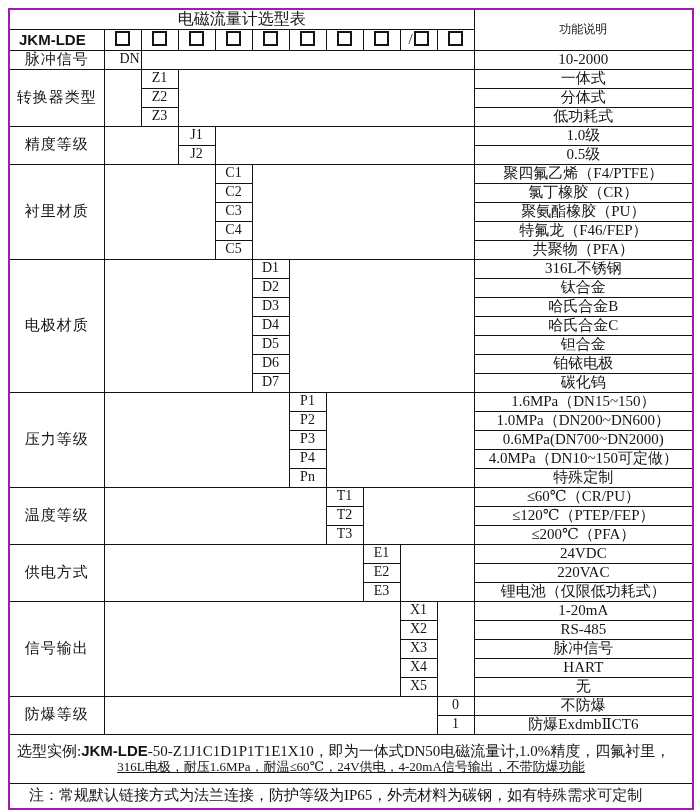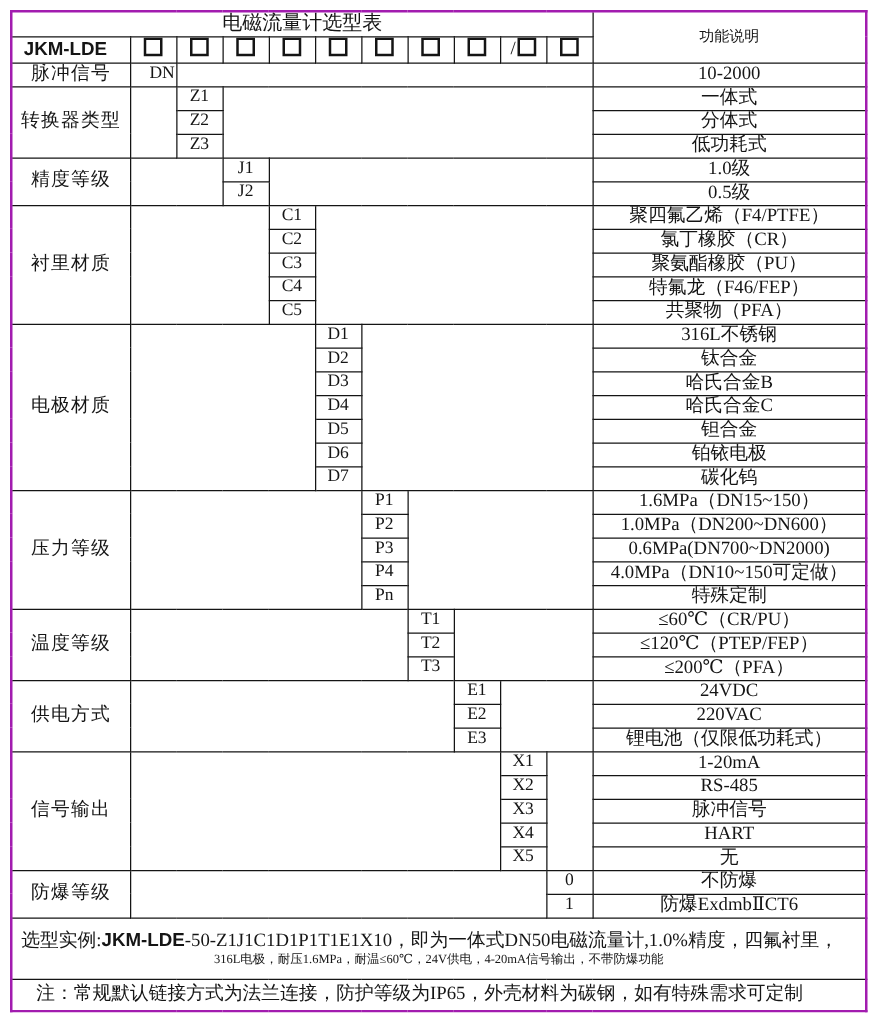--- a/index.html
+++ b/index.html
@@ -19,21 +19,21 @@
            text-align:left;padding-left:9px;font-size:15px;}
   td.lab{font-size:15px;letter-spacing:1px;}
   td.code{font-size:14px;}
   td.dn{text-align:left;padding-left:15px;}
   td.blank{background:#ffffff;}
   td.desc{font-size:15px;}
   .cbx{display:inline-block;width:11px;height:11px;border:2px solid #141414;vertical-align:-2px;}
   .slash{font-size:15px;margin-right:1px;}
   td.exwrap{white-space:normal;padding:6px 4px;}
   .exl1{text-align:left;padding-left:3px;font-size:15px;}
-  .exl2{font-size:10px;}
+  .exl2{font-size:13px;text-decoration:underline;}
   .exmodel{font-family:"Liberation Sans","DejaVu Sans",sans-serif;font-weight:bold;}
   td.note{text-align:left;padding-left:19px;font-size:15px;}
 </style>
 </head>
 <body>
 
 <div class="wrap">
 <table class="sel">
   <colgroup>
     <col style="width:95px">

